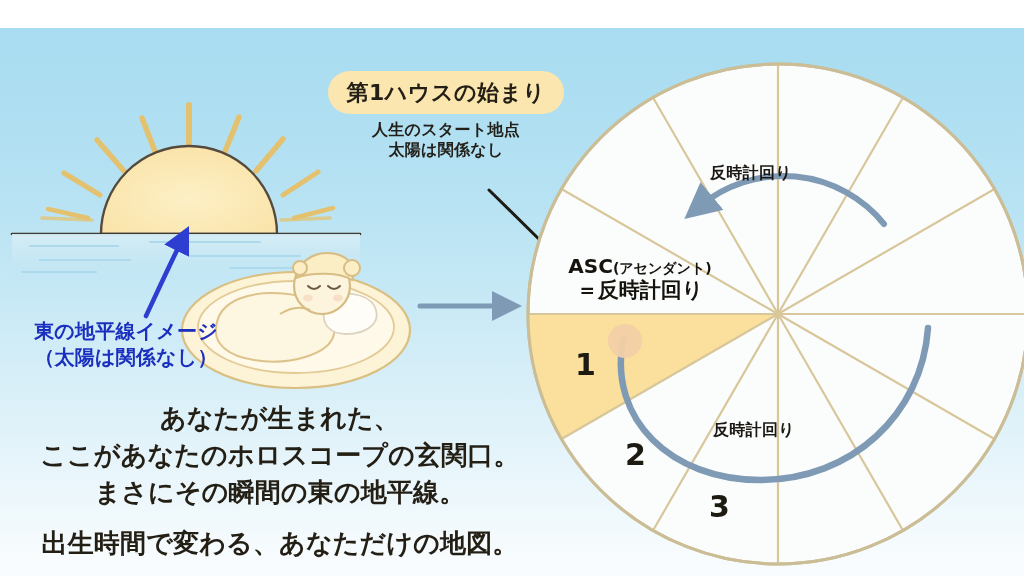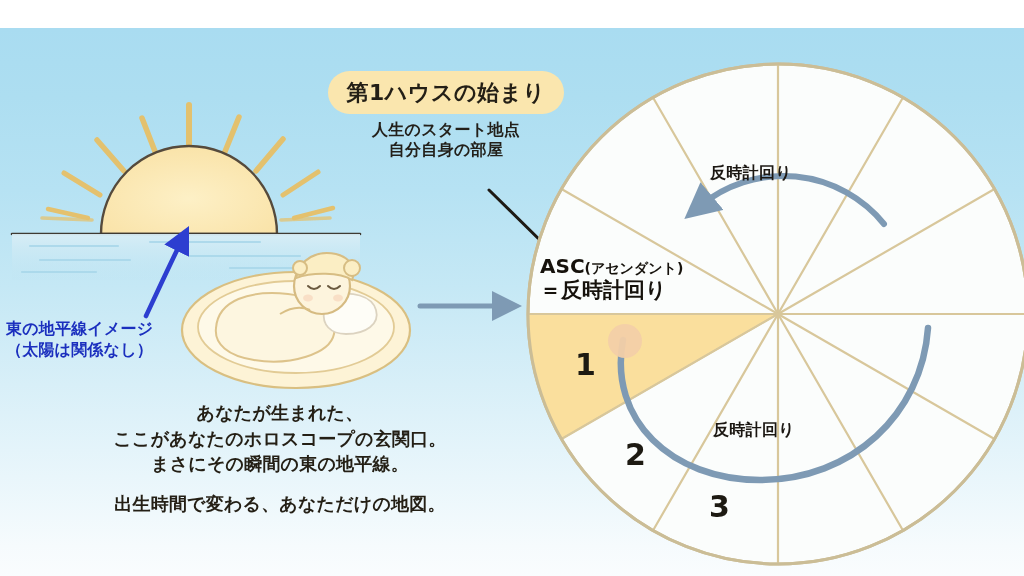--- a/index.html
+++ b/index.html
@@ -63,50 +63,51 @@
     line-height: 1.28;
     letter-spacing: 0.3px;
   }
 
   
   .asc-label {
     position: absolute;
     left: 540px;
     top: 226px;
     width: 200px;
+    text-align: center;
     color: #16120c;
     line-height: 1.22;
   }
   .asc-line1 { font-size: 20px; font-weight: 700; white-space: nowrap; }
   .asc-line1 .paren { font-size: 14px; font-weight: 700; }
   .asc-line2 { font-size: 21px; font-weight: 700; white-space: nowrap; }
 
   
   .blue-note {
     position: absolute;
     left: 6px;
     top: 290px;
     width: 240px;
-    text-align: left;
+    text-align: center;
     color: #1b2fbe;
-    font-size: 16px;
+    font-size: 20px;
     font-weight: 700;
     line-height: 1.32;
     letter-spacing: 0.2px;
   }
 
   
   .bottom-caption {
     position: absolute;
     left: 20px;
     top: 372px;
     width: 520px;
     text-align: center;
     color: #241f15;
-    font-size: 18px;
+    font-size: 26px;
     font-weight: 700;
     line-height: 1.42;
     letter-spacing: 0.2px;
   }
   .bottom-caption .gap { display: block; height: 14px; }
 
   
   .rot-label {
     position: absolute;
     font-size: 16px;
@@ -252,21 +253,21 @@
       </g>
     </g>
   </svg>
 
   <div class="badge">
     <span>第1ハウスの始まり</span>
   </div>
 
   <div class="badge-sub">
     <div>人生のスタート地点</div>
-    <div>自分自身の部屋</div>
+    <div>太陽は関係なし</div>
   </div>
 
   <div class="asc-label">
     <div class="asc-line1"><span>ASC</span><span class="paren">(アセンダント)</span></div>
     <div class="asc-line2">＝反時計回り</div>
   </div>
 
   <div class="blue-note">
     <div>東の地平線イメージ</div>
     <div>（太陽は関係なし）</div>

